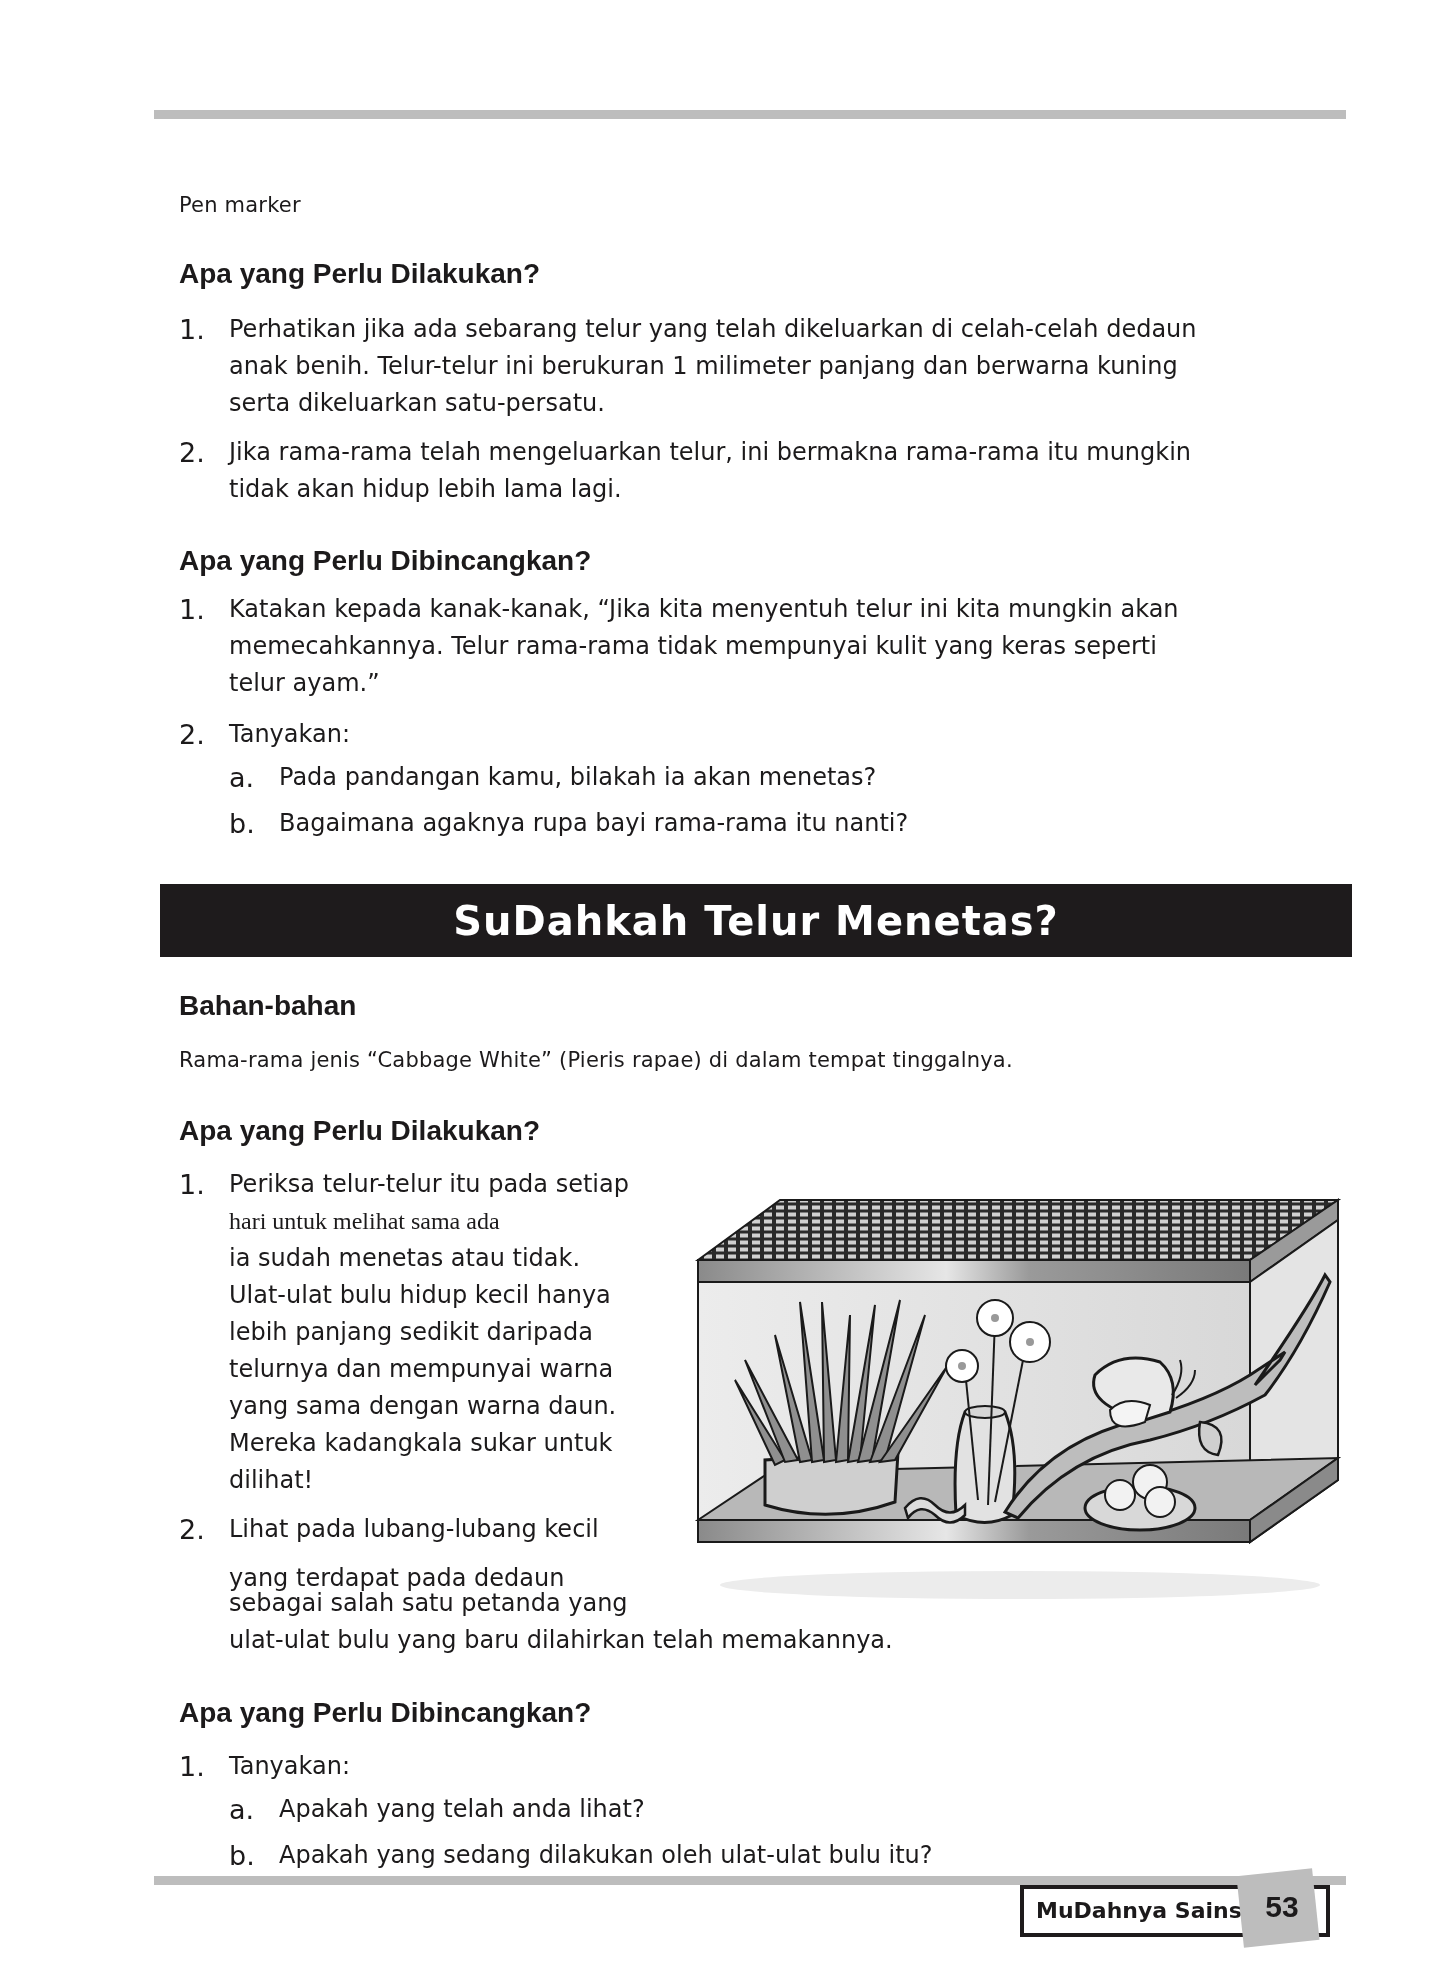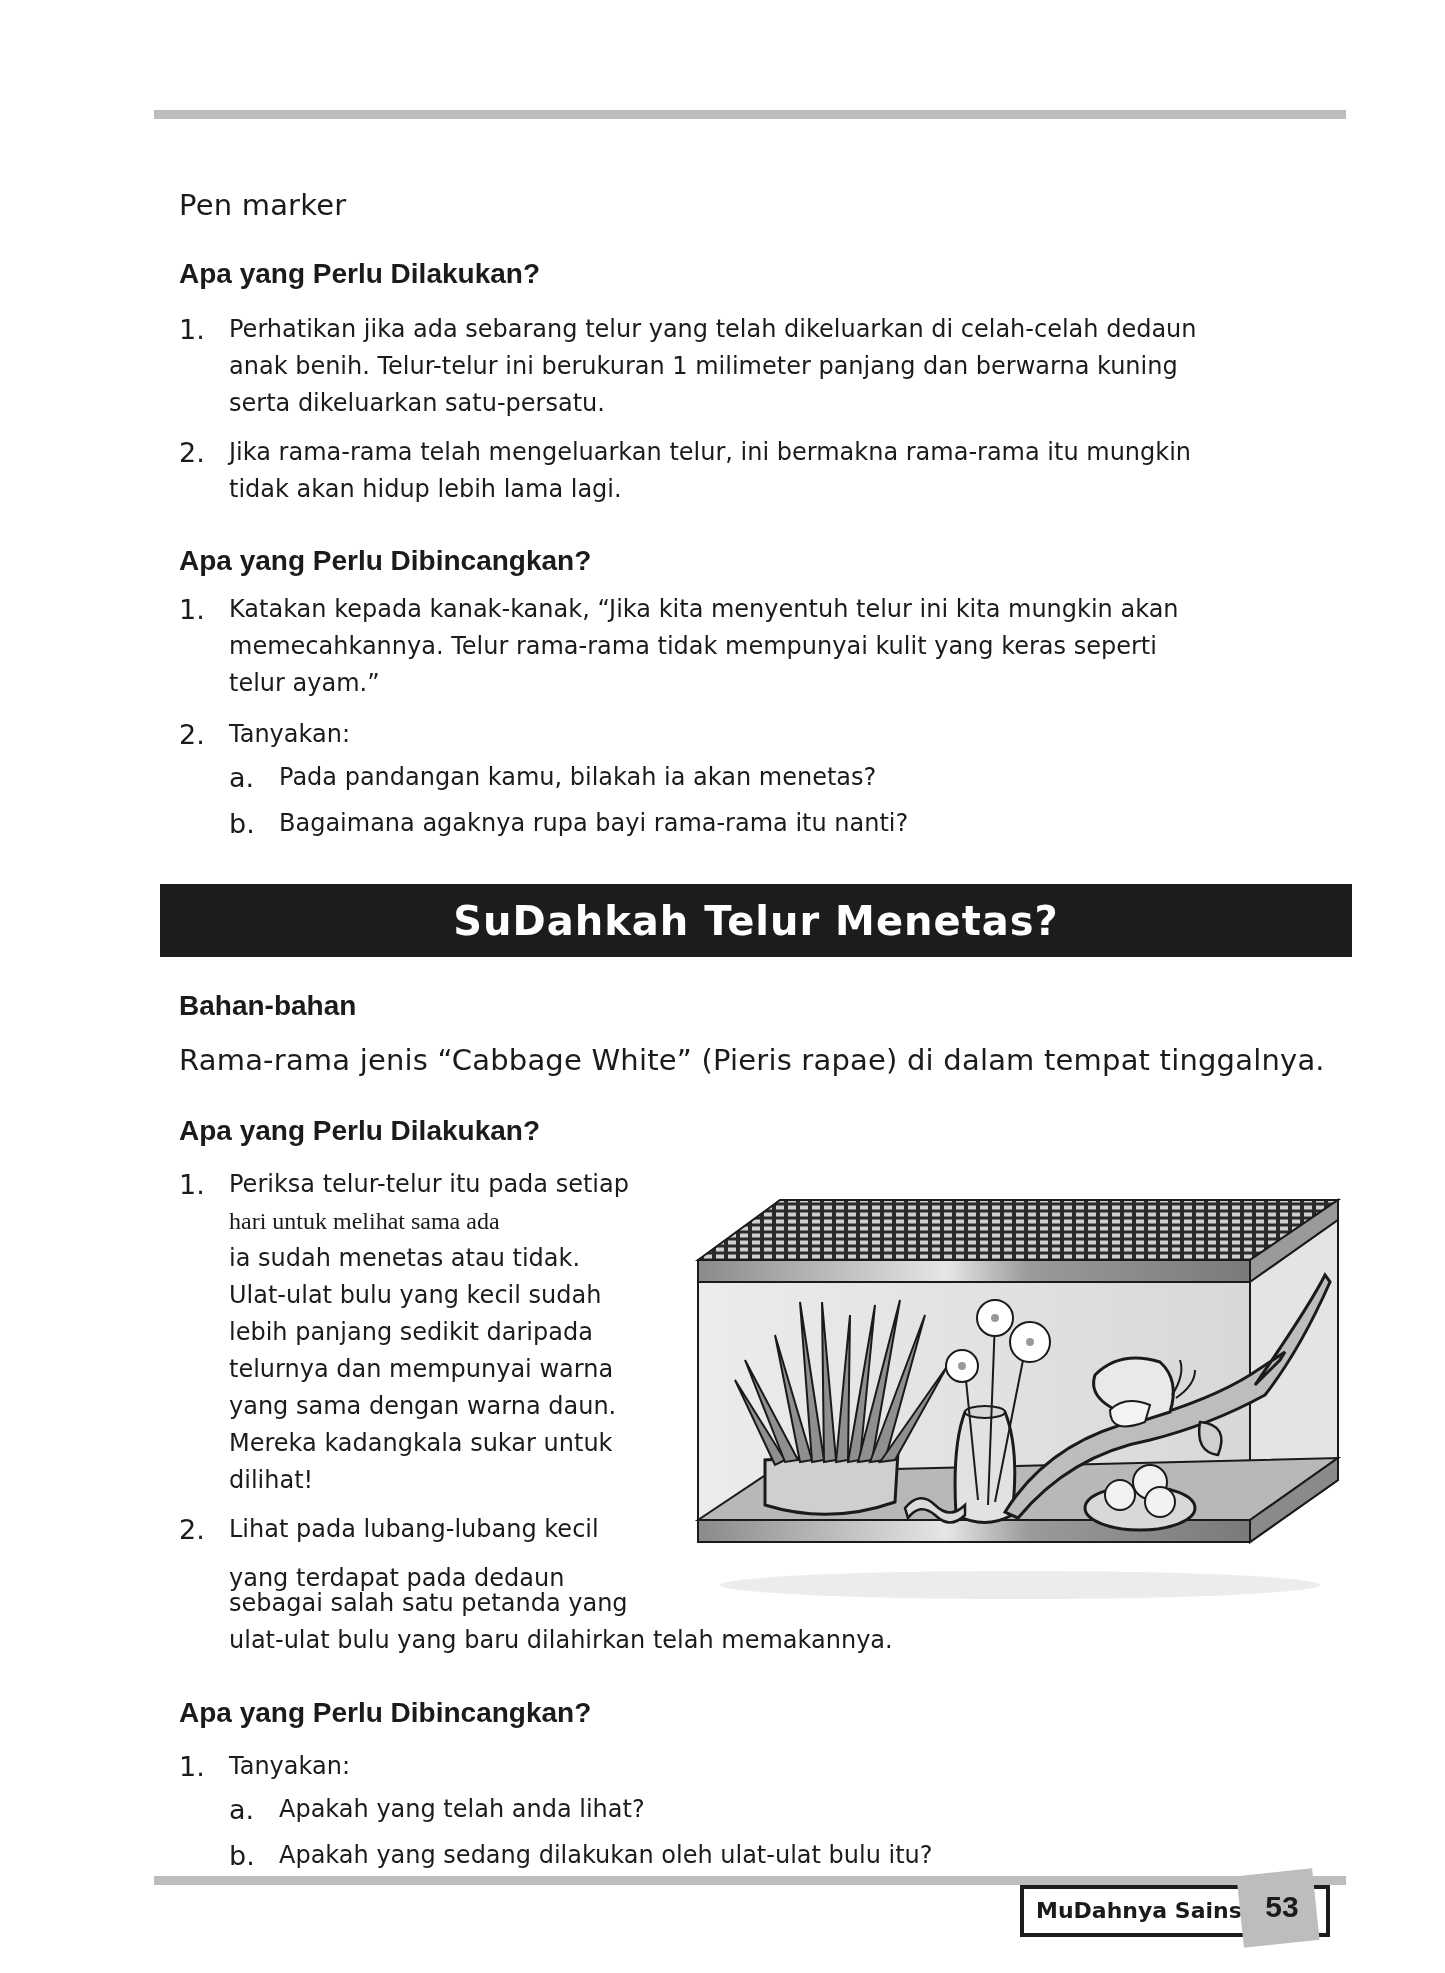--- a/index.html
+++ b/index.html
@@ -1,19 +1,19 @@
 <!DOCTYPE html>
 <html><head>
 <meta charset="utf-8">
 <style>
   html, body { margin:0; padding:0; background:#ffffff; }
   body { width:1445px; height:1973px; position:relative; overflow:hidden;
          font-family:"DejaVu Sans", sans-serif; color:#1c1a1b; }
   .rule { position:absolute; left:154px; width:1192px; height:9px; background:#bdbdbd; }
-  .txt { position:absolute; left:179px; font-size:29px; line-height:37px; white-space:nowrap; letter-spacing:0.2px; }
+  .txt { position:absolute; left:179px; font-size:21px; line-height:37px; white-space:nowrap; letter-spacing:0.2px; }
   .h { position:absolute; left:179px; font-size:28px; font-weight:bold; white-space:nowrap; font-family:"Liberation Sans", sans-serif; }
   .li { position:absolute; font-size:24px; line-height:37px; white-space:nowrap; }
   .num { position:absolute; left:179px; font-size:27px; }
   .body { position:absolute; left:229px; }
   .sub-letter { position:absolute; left:229px; font-size:27px; }
   .sub-body { position:absolute; left:279px; }
   .banner { position:absolute; left:160px; top:884px; width:1192px; height:73px; background:#1e1b1c;
             display:flex; align-items:center; justify-content:center; }
   .banner span { color:#ffffff; font-size:40px; font-weight:bold; font-family:"DejaVu Sans", sans-serif; letter-spacing:1px; }
   .illus { position:absolute; left:690px; top:1190px; width:660px; height:420px; }
@@ -60,21 +60,21 @@
 
 <div class="h" style="top:990px;">Bahan-bahan</div>
 <div class="txt" style="top:1042px;">Rama-rama jenis “Cabbage White” (Pieris rapae) di dalam tempat tinggalnya.</div>
 
 <div class="h" style="top:1115px;">Apa yang Perlu Dilakukan?</div>
 <div>
   <div class="li num" style="top:1166px;">1.</div>
   <div class="li body" style="top:1166px;">Periksa telur-telur itu pada setiap</div>
   <div class="li body" style="top:1203px;font-family:Liberation Serif, serif;">hari untuk melihat sama ada</div>
   <div class="li body" style="top:1240px;">ia sudah menetas atau tidak.</div>
-  <div class="li body" style="top:1277px;">Ulat-ulat bulu yang kecil sudah</div>
+  <div class="li body" style="top:1277px;">Ulat-ulat bulu hidup kecil hanya</div>
   <div class="li body" style="top:1314px;">lebih panjang sedikit daripada</div>
   <div class="li body" style="top:1351px;">telurnya dan mempunyai warna</div>
   <div class="li body" style="top:1388px;">yang sama dengan warna daun.</div>
   <div class="li body" style="top:1425px;">Mereka kadangkala sukar untuk</div>
   <div class="li body" style="top:1462px;">dilihat!</div>
   <div class="li num" style="top:1511px;">2.</div>
   <div class="li body" style="top:1511px;">Lihat pada lubang-lubang kecil</div>
   <div class="li body" style="top:1548px;margin-top:12px;">yang terdapat pada dedaun</div>
   <div class="li body" style="top:1585px;">sebagai salah satu petanda yang</div>
   <div class="li body" style="top:1622px;">ulat-ulat bulu yang baru dilahirkan telah memakannya.</div>

